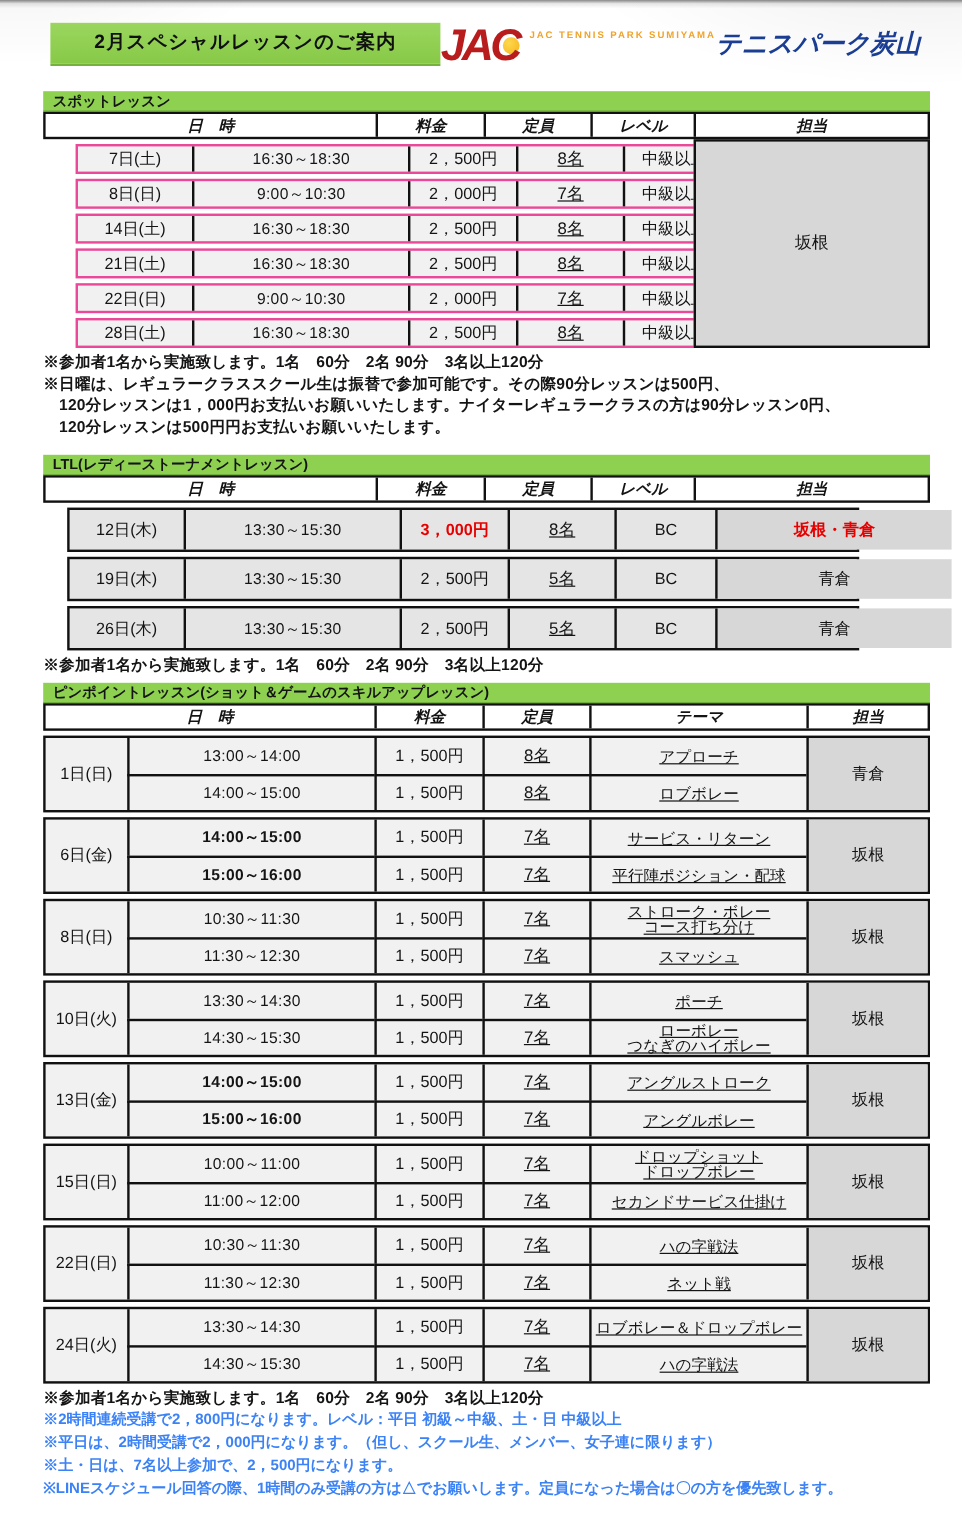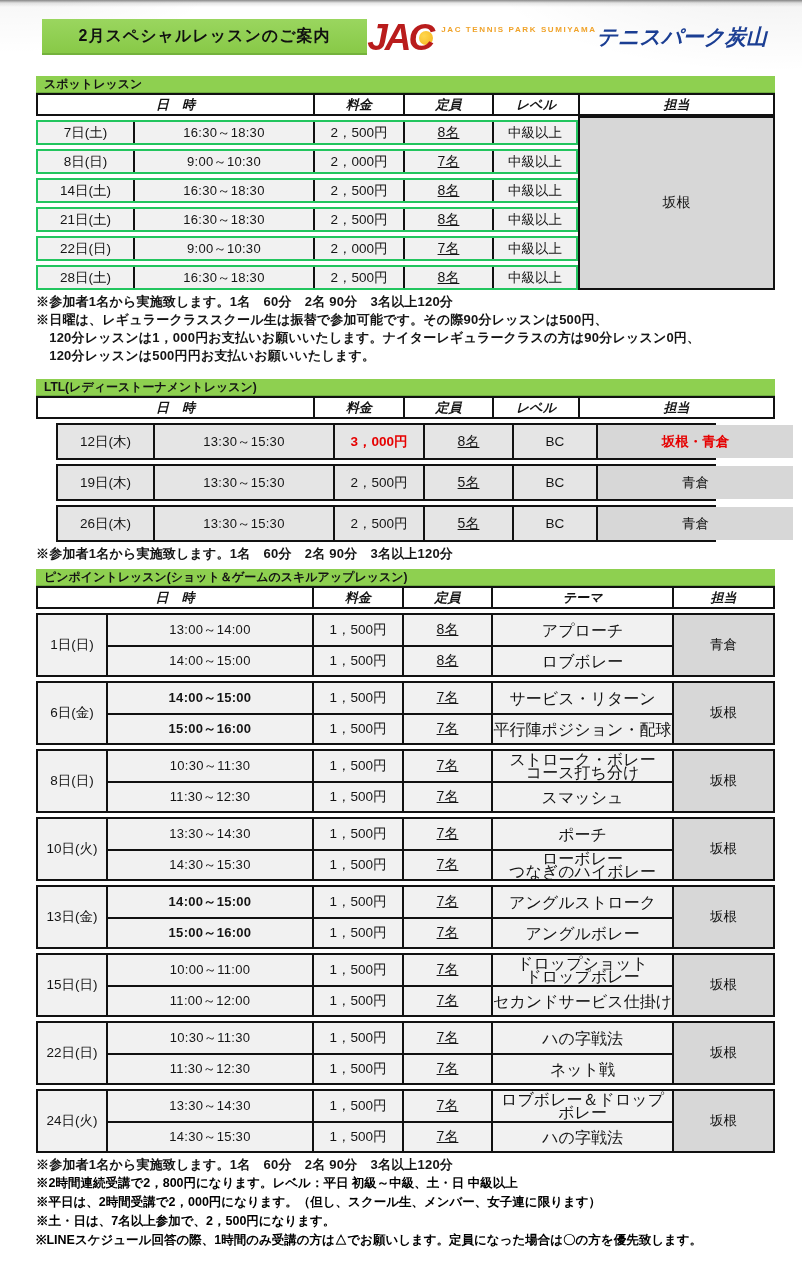--- a/index.html
+++ b/index.html
@@ -39,22 +39,22 @@
   .thead { display:grid; height:19px; border:2px solid #111; background:#fff; box-sizing:content-box; width:735px;font-style:italic; }
   .th { text-align:center; line-height:19px; font-size:13px; font-weight:bold; border-left:2px solid #111; overflow:hidden; }
   .th:first-child { border-left:none; }
   .cell { display:flex; align-items:center; justify-content:center; border-left:2px solid #111; overflow:hidden; }
   .cell:first-child { border-left:none; }
 
   
   .t1 { position:relative; }
   .t1 .thead { grid-template-columns:275px 90px 89px 86px 195px; }
   .t1row { display:grid; grid-template-columns:95px 180px 90px 89px 84px;
-    width:542px; height:25px; box-sizing:border-box; border:2px solid #22c55e;
-    background:#f1f1f1; margin-top:4px; }
+    width:542px; height:25px; box-sizing:border-box; border:2px solid #ec4899;
+    background:#f1f1f1; margin-top:4px;margin-left:27px; }
   .staff-merged { position:absolute; left:542px; width:197px; top:23px; bottom:0; box-sizing:border-box;
     background:#d7d7d7; border:2px solid #111; display:flex; align-items:center; justify-content:center; font-size:14px; }
 
   .c-date { font-size:13.5px; }
   .c-time { font-size:13px; letter-spacing:.3px; }
   .c-fee  { font-size:13.5px; }
   .c-cap  { font-size:14px;text-decoration:underline; }
   .c-level{ font-size:13.5px; }
   .c-staff{ font-size:13.5px; background:#d7d7d7; }
 
@@ -65,28 +65,28 @@
   .t2 .thead { grid-template-columns:275px 90px 89px 86px 195px; }
   .hl { color:#e60000; font-weight:bold; }
 
   
   .t3 .thead { grid-template-columns:274px 90px 89px 181px 101px; }
   .grp { display:grid; grid-template-columns:68px 206px 90px 89px 181px 101px;
     grid-auto-rows:30px; width:739px; box-sizing:border-box; border:2px solid #111;
     background:#f1f1f1; margin-top:4px; }
   .g-date { grid-row:span 2; font-size:13.5px; }
   .g-staff{ grid-row:span 2; font-size:13.5px; background:#d7d7d7; }
-  .g-theme{ font-size:16px; line-height:13px; white-space:pre-line; text-align:center; }
+  .g-theme{ font-size:13px; line-height:13px; white-space:pre-line; text-align:center;text-decoration:underline; }
   .r2 { border-top:2px solid #111; }
   .bold { font-weight:bold; }
 
   
   .notes-block { margin-top:3px; }
   .note { font-size:13px; font-weight:600; line-height:18px; letter-spacing:.2px; white-space:nowrap; }
-  .note-red { color:#000000; font-weight:bold; font-size:12.5px; line-height:19px; white-space:nowrap; }
+  .note-red { color:#3b82f6; font-weight:bold; font-size:12.5px; line-height:19px; white-space:nowrap; }
   .sec2 { margin-top:14px; }
   .sec3 { margin-top:6px; }
 </style>
 </head>
 <body>
 
 <div class="photo-shade"></div>
 
 <div class="page">
 

